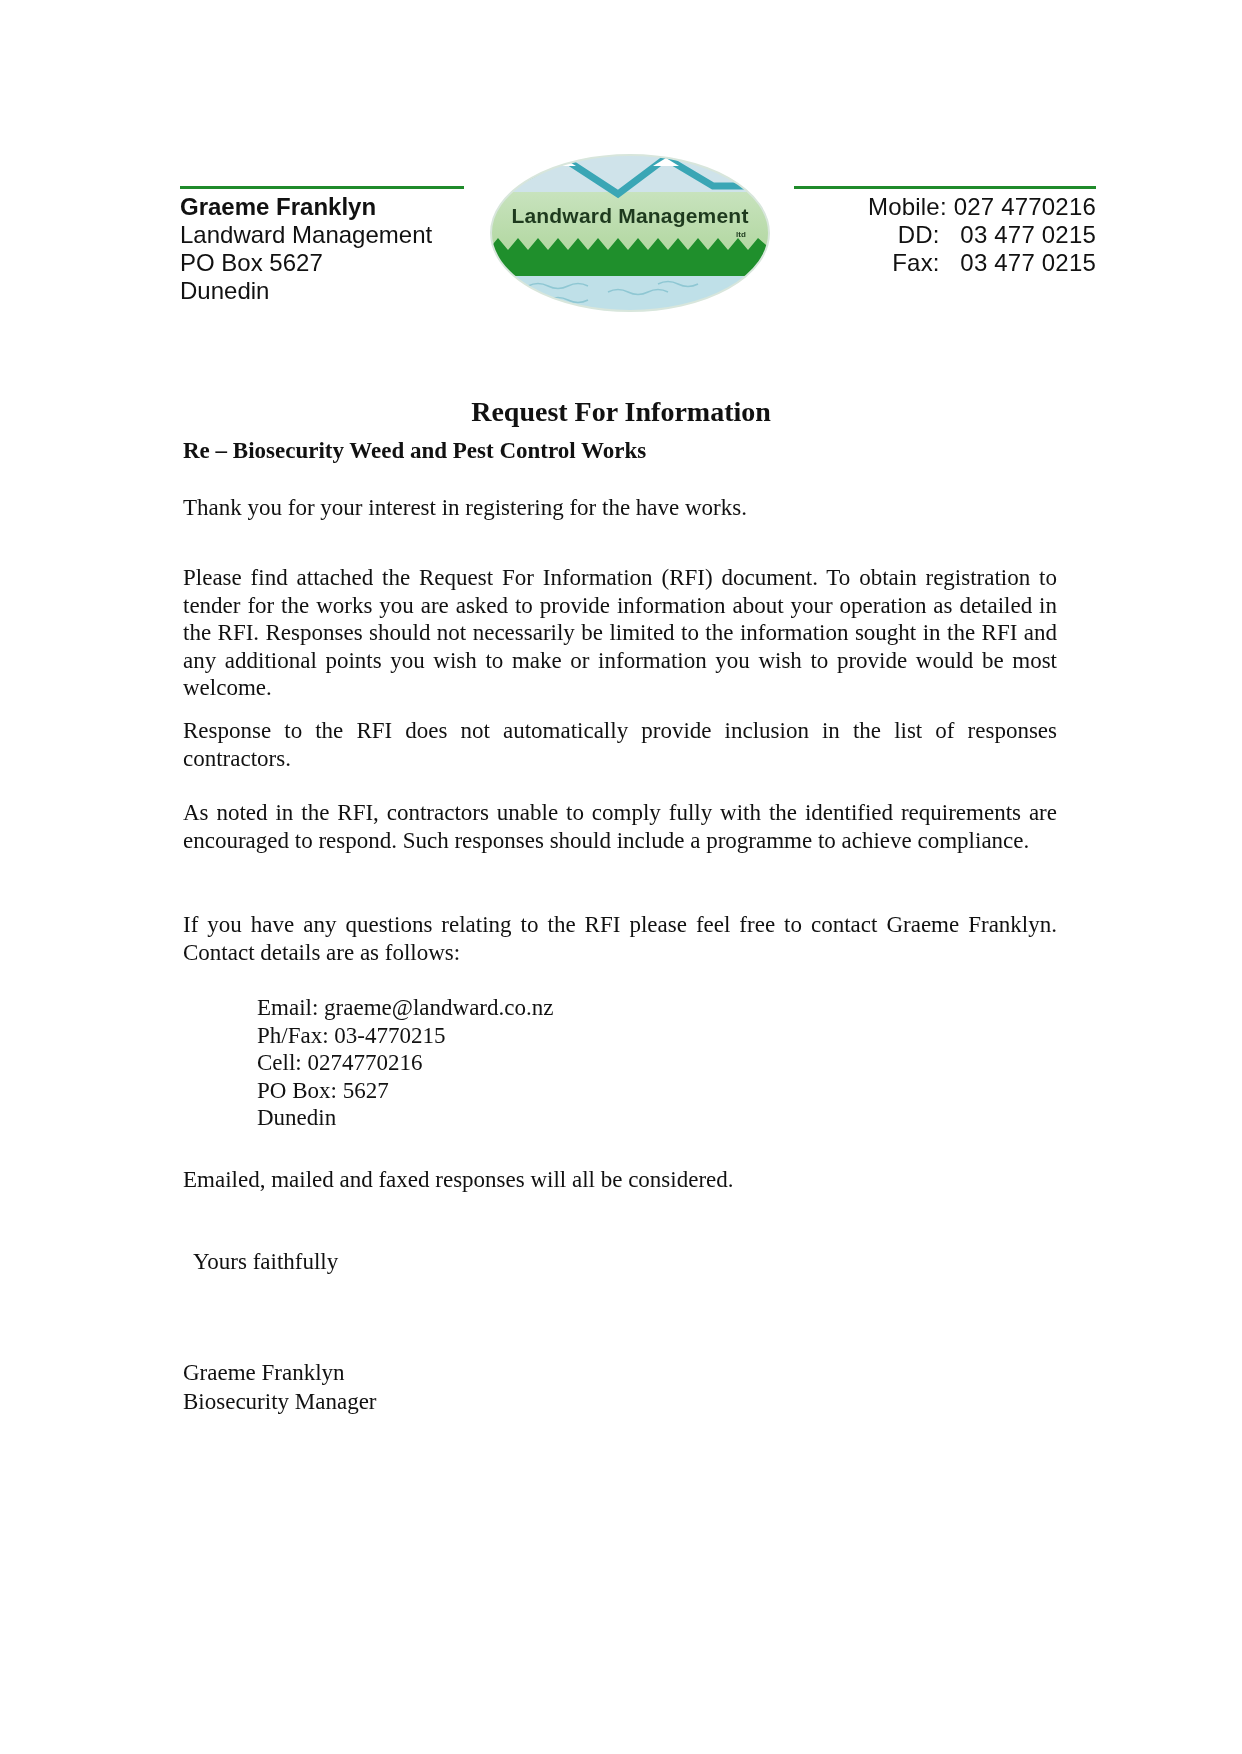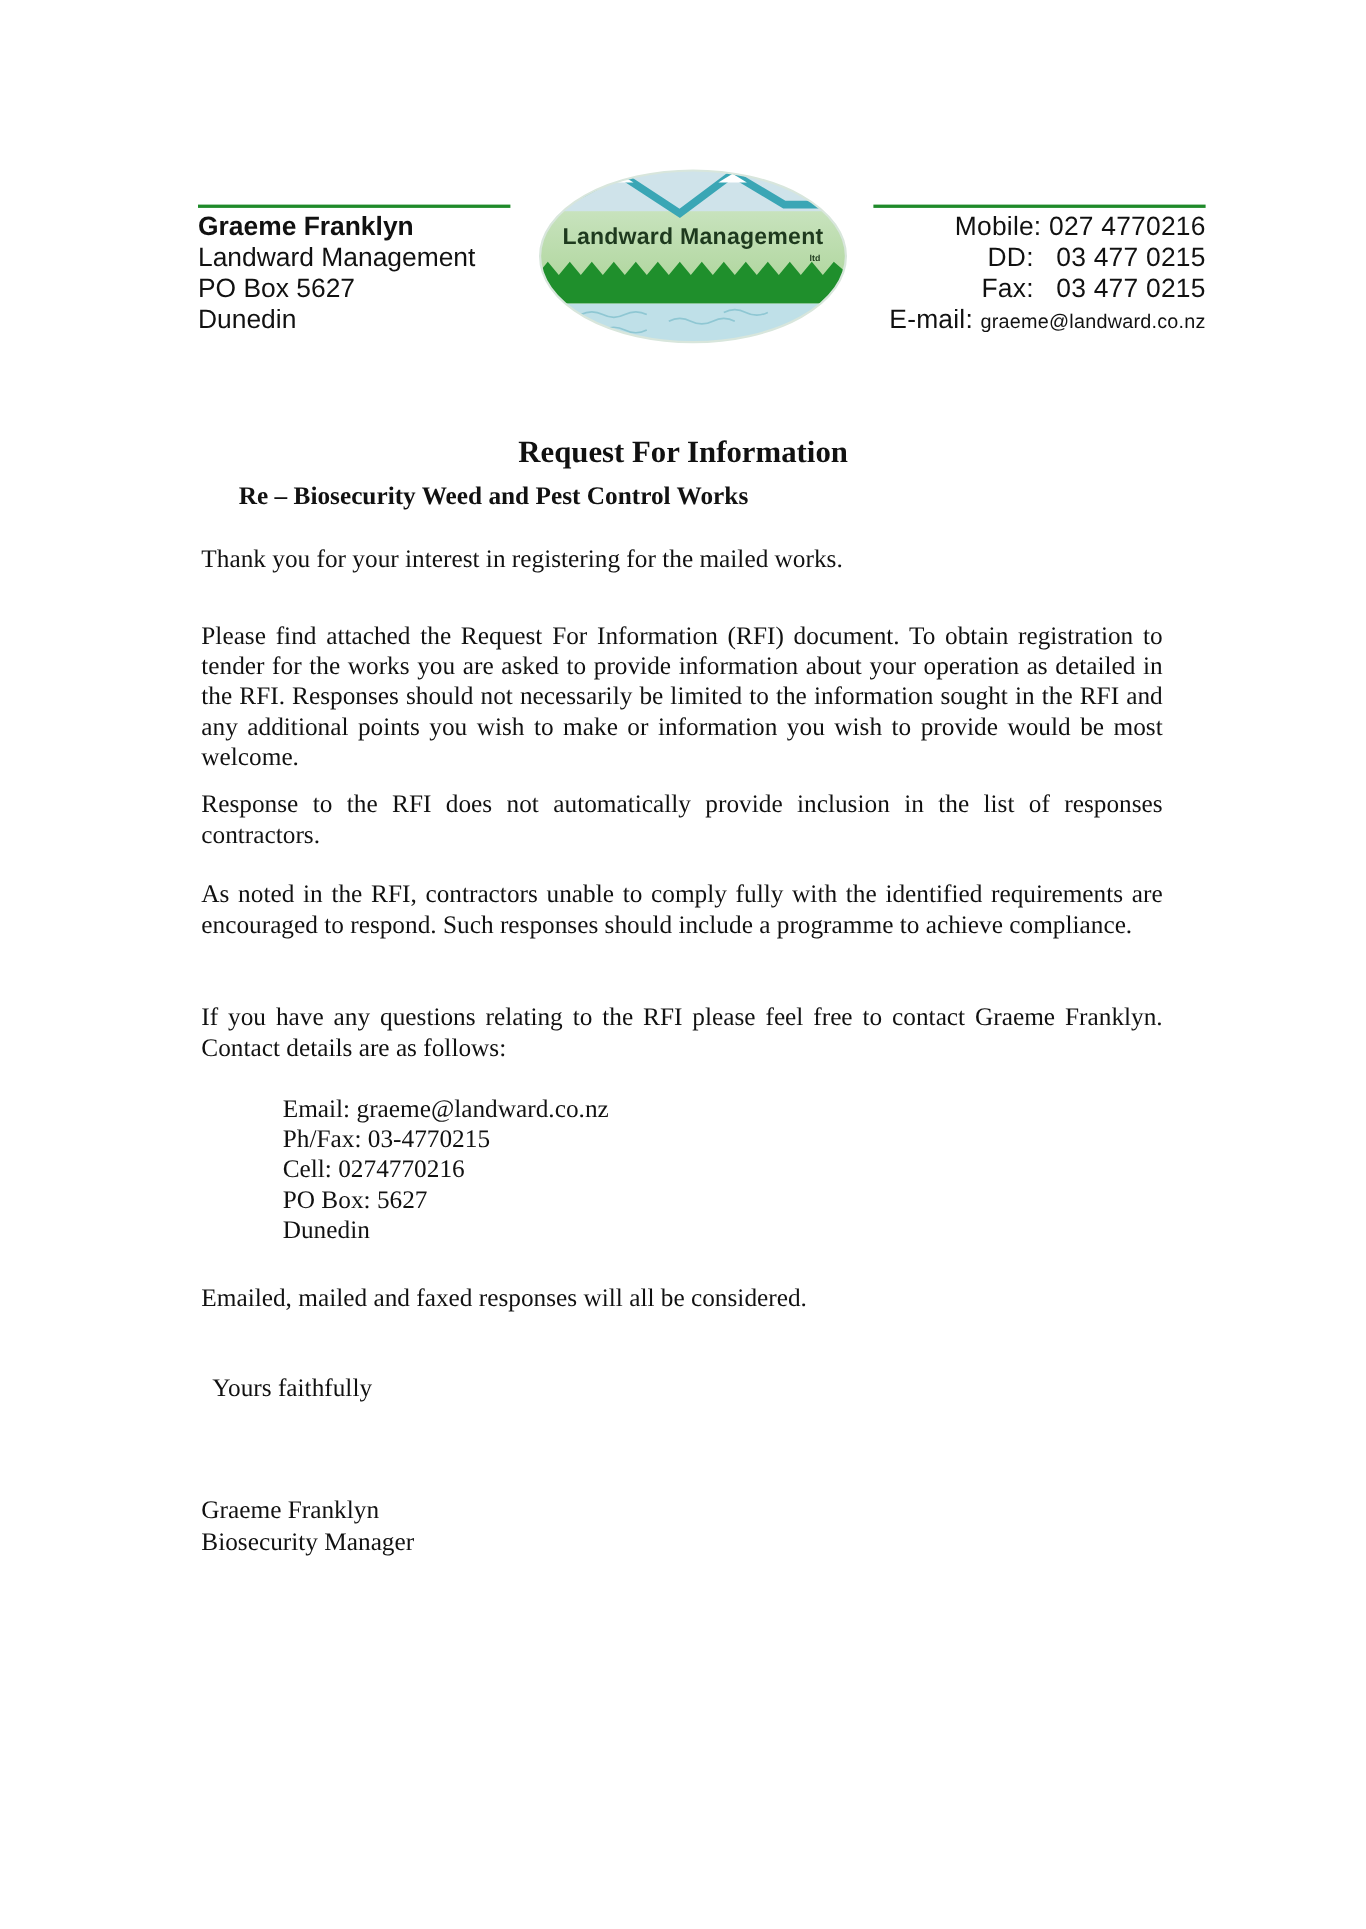--- a/index.html
+++ b/index.html
@@ -11,21 +11,21 @@
     .hdr-right { position: absolute; left: 794px; top: 186px; width: 302px; text-align: right; }
     .green-rule { height: 3px; background: #1f8a2a; margin-bottom: 4px; }
     .hdr-line { font-size: 24px; line-height: 28px; white-space: nowrap; }
     .hdr-line.bold { font-weight: bold; }
     .hdr-right .hdr-line { letter-spacing: 0.2px; }
     .email-small { font-size: 18px; }
 
     .logo { position: absolute; left: 488px; top: 152px; width: 284px; height: 162px; }
 
     .doc-title { position: absolute; left: 0; width: 1242px; top: 396px; text-align: center; font-size: 28px; font-weight: bold; }
-    .subject { position: absolute; left: 183px; top: 438px; font-size: 23px; font-weight: bold; margin-left: 34px; }
+    .subject { position: absolute; left: 183px; top: 438px; font-size: 23px; font-weight: bold; }
 
     .body-text { position: absolute; left: 183px; width: 874px; font-size: 23px; line-height: 27.5px; text-align: justify; }
     .p1 { top: 494px; }
     .p2 { top: 564px; }
     .p3 { top: 717px; }
     .p4 { top: 799px; }
     .p5 { top: 911px; }
     .contact-list { position: absolute; left: 257px; top: 994px; font-size: 23px; line-height: 27.5px; }
     .p6 { top: 1166px; }
     .closing { position: absolute; left: 183px; top: 1249px; font-size: 23px; margin-left: 10px; }
@@ -76,30 +76,26 @@
     <span>027 4770216</span>
   </div>
   <div class="hdr-line">
     <span>DD:</span>&nbsp;&nbsp;
     <span>03 477 0215</span>
   </div>
   <div class="hdr-line">
     <span>Fax:</span>&nbsp;&nbsp;
     <span>03 477 0215</span>
   </div>
-  <div class="hdr-line">
-    <span>E-mail:</span>
-    <span class="email-small">graeme@landward.co.nz</span>
-  </div>
 </div>
 
 <div class="doc-title serif">Request For Information</div>
 <div class="subject serif">Re – Biosecurity Weed and Pest Control Works</div>
 
-<div class="body-text serif p1">Thank you for your interest in registering for the mailed works.</div>
+<div class="body-text serif p1">Thank you for your interest in registering for the have works.</div>
 <div class="body-text serif p2">Please find attached the Request For Information (RFI) document. To obtain registration to tender for the works you are asked to provide information about your operation as detailed in the RFI. Responses should not necessarily be limited to the information sought in the RFI and any additional points you wish to make or information you wish to provide would be most welcome.</div>
 <div class="body-text serif p3">Response to the RFI does not automatically provide inclusion in the list of responses contractors.</div>
 <div class="body-text serif p4">As noted in the RFI, contractors unable to comply fully with the identified requirements are encouraged to respond. Such responses should include a programme to achieve compliance.</div>
 <div class="body-text serif p5">If you have any questions relating to the RFI please feel free to contact Graeme Franklyn. Contact details are as follows:</div>
 
 <div class="contact-list serif">
   <div>Email: graeme@landward.co.nz</div>
   <div>Ph/Fax: 03-4770215</div>
   <div>Cell: 0274770216</div>
   <div>PO Box: 5627</div>

